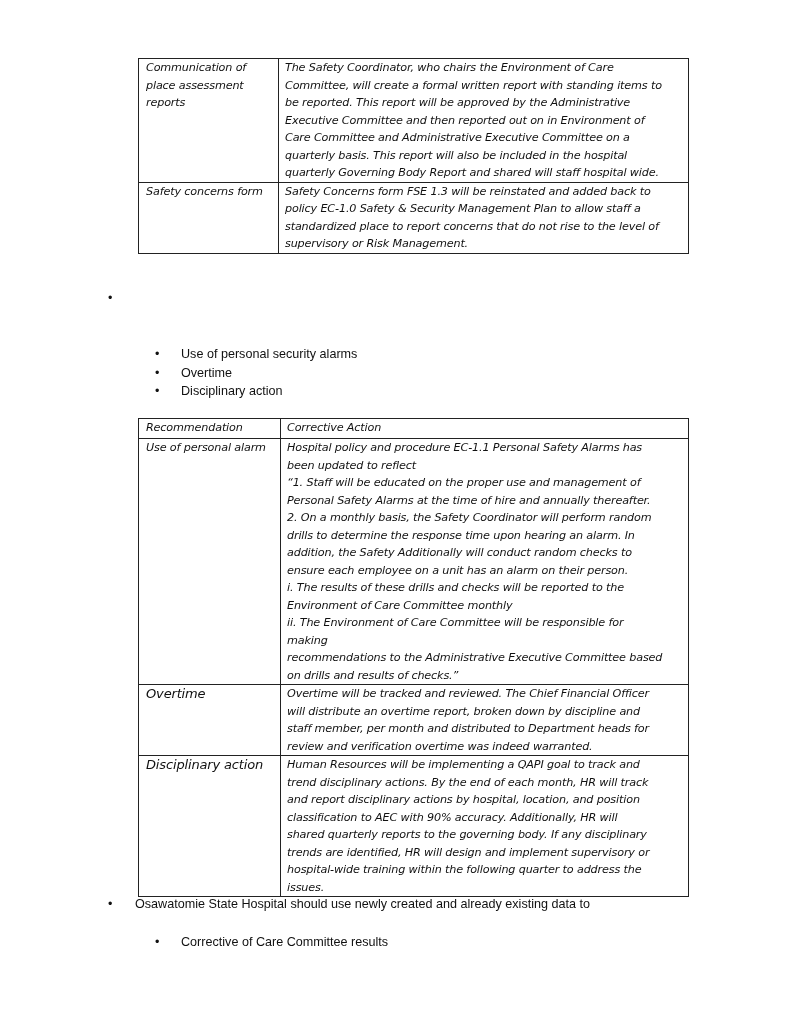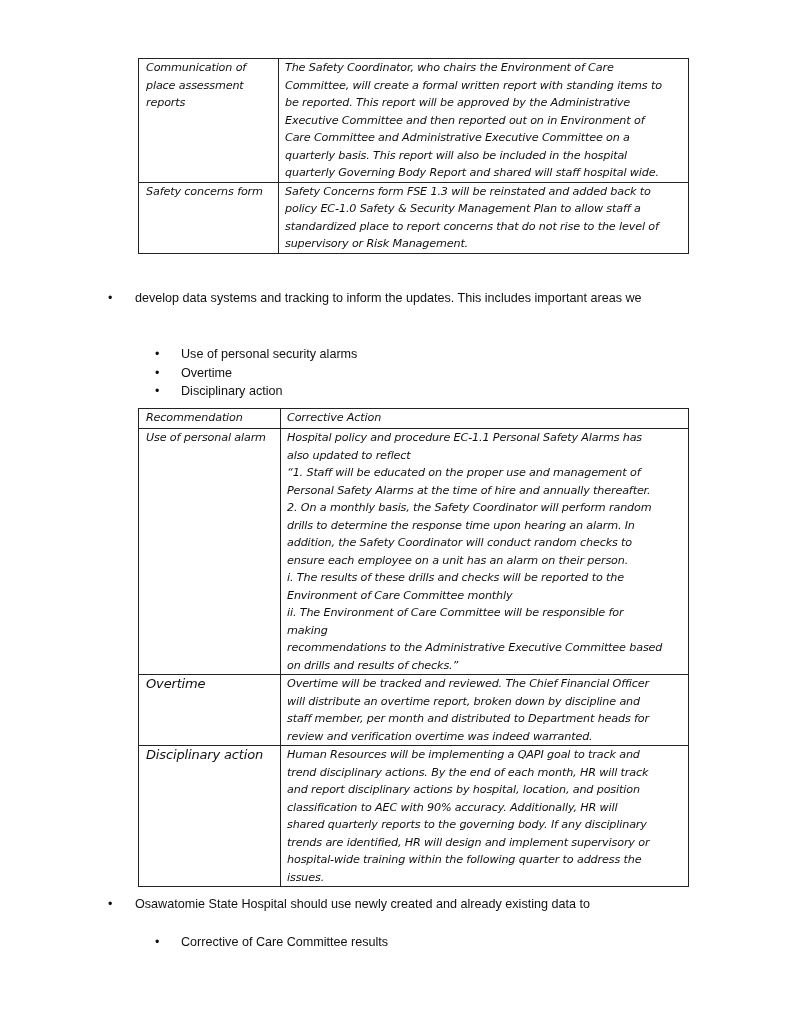--- a/index.html
+++ b/index.html
@@ -8,21 +8,21 @@
   .page { position: absolute; left: 0; top: 0; width: 791px; height: 1024px; }
 
   table.doc-table { position: absolute; border-collapse: collapse; table-layout: fixed;
                     font-family: "DejaVu Sans", sans-serif; font-style: italic; font-size: 11.2px;
                     line-height: 17.5px; letter-spacing: -0.15px; }
   table.doc-table td { border: 1.5px solid #222; vertical-align: top; padding: 0 4px 0 6px; }
   table.doc-table td.c1 { padding-left: 7px; }
 
   #t1 { left: 138px; top: 58px; width: 551px; }
   #t1 col.c1w { width: 140px; }
-  #t2 { left: 138px; top: 408px; width: 551px; }
+  #t2 { left: 138px; top: 418px; width: 551px; }
   #t2 col.c1w { width: 142px; }
 
   .big { font-size: 13px; }
 
   .bullet { position: absolute; font-family: "Liberation Sans", sans-serif; font-size: 12.6px;
             line-height: 18.5px; }
   .bullet .dot { position: absolute; left: -27px; top: 0; }
   .sub { position: absolute; font-family: "Liberation Sans", sans-serif; font-size: 12.6px; line-height: 18.5px; }
   .sub .dot { position: absolute; left: -26px; top: 0; }
 </style>
@@ -62,21 +62,20 @@
         <div>policy EC-1.0 Safety &amp; Security Management Plan to allow staff a</div>
         <div>standardized place to report concerns that do not rise to the level of</div>
         <div>supervisory or Risk Management.</div>
       </td>
     </tr>
   </tbody>
     </table>
 
   <div class="bullet" style="left:135px; top:289px; width:560px;">
     <span class="dot">•</span>
-    <div>develop data systems and tracking to inform the updates. This includes important areas we</div>
   </div>
   <div class="sub" style="left:181px; top:345px;">
     <span class="dot">•</span>
     <span>Use of personal security alarms</span>
   </div>
   <div class="sub" style="left:181px; top:364px;">
     <span class="dot">•</span>
     <span>Overtime</span>
   </div>
   <div class="sub" style="left:181px; top:382px;">
@@ -91,26 +90,26 @@
       </colgroup>
     <tbody>
         <tr style="height:20px">
       <td class="c1">Recommendation</td>
       <td>Corrective Action</td>
     </tr>
     <tr style="height:246px">
       <td class="c1">Use of personal alarm</td>
       <td>
         <div>Hospital policy and procedure EC-1.1 Personal Safety Alarms has</div>
-        <div>also updated to reflect</div>
+        <div>been updated to reflect</div>
         <div>“1. Staff will be educated on the proper use and management of</div>
         <div>Personal Safety Alarms at the time of hire and annually thereafter.</div>
         <div>2. On a monthly basis, the Safety Coordinator will perform random</div>
         <div>drills to determine the response time upon hearing an alarm. In</div>
-        <div>addition, the Safety Coordinator will conduct random checks to</div>
+        <div>addition, the Safety Additionally will conduct random checks to</div>
         <div>ensure each employee on a unit has an alarm on their person.</div>
         <div>i. The results of these drills and checks will be reported to the</div>
         <div>Environment of Care Committee monthly</div>
         <div>ii. The Environment of Care Committee will be responsible for</div>
         <div>making</div>
         <div>recommendations to the Administrative Executive Committee based</div>
         <div>on drills and results of checks.”</div>
       </td>
     </tr>
     <tr style="height:70px">

